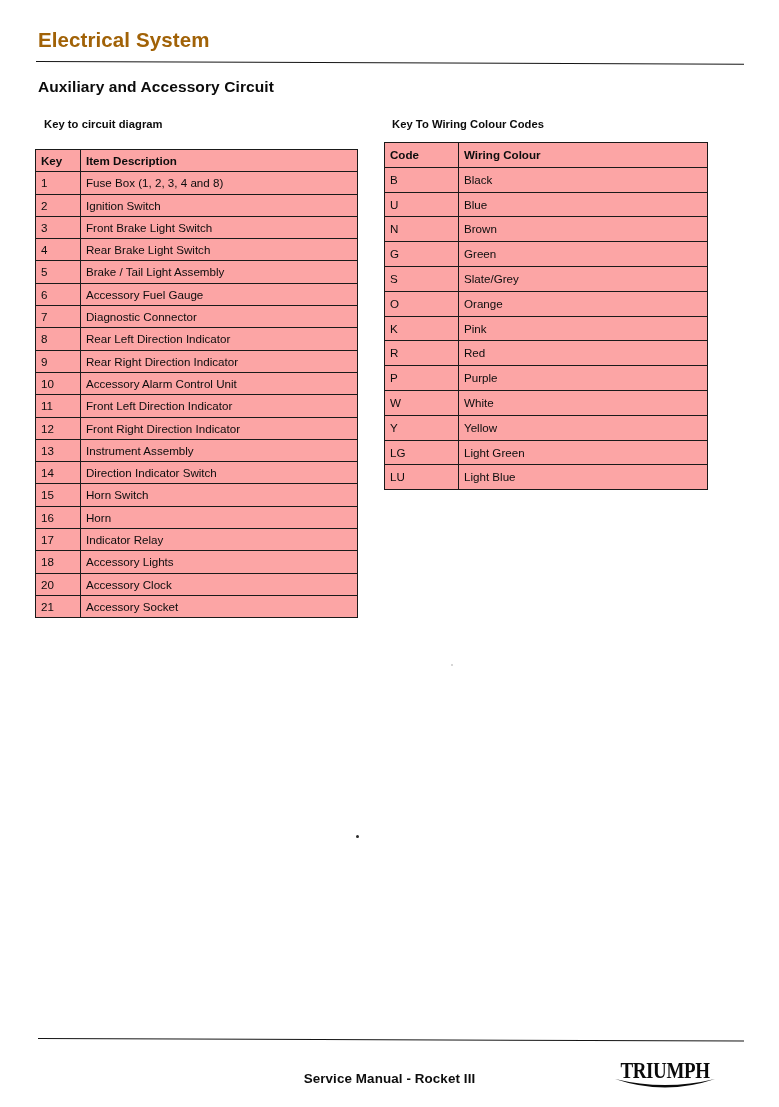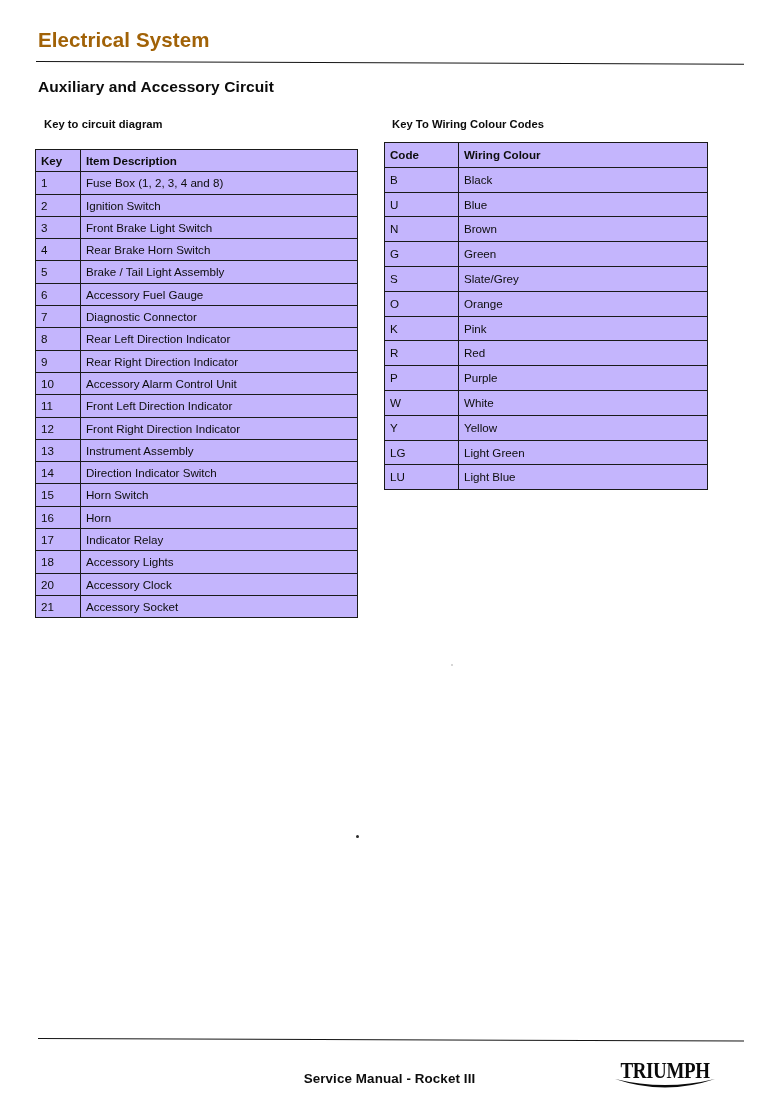--- a/index.html
+++ b/index.html
@@ -62,21 +62,21 @@
     padding-left: 8px;
   }
   #caption-left { left: 36px; top: 118px; }
   #caption-right { left: 384px; top: 118px; }
 
   
   .doc-table {
     position: absolute;
     border-collapse: collapse;
     table-layout: fixed;
-    background: #c4b5fd;
+    background: #fca5a5;
   }
   .doc-table td, .doc-table th {
     border: 1px solid #1a1a1a;
     padding: 0 0 0 5px;
     font-size: 11.6px;
     font-weight: normal;
     text-align: left;
     color: #0d0d0d;
     vertical-align: middle;
     white-space: nowrap;
@@ -212,21 +212,21 @@
         <tr>
           <td>2</td>
           <td>Ignition Switch</td>
         </tr>
         <tr>
           <td>3</td>
           <td>Front Brake Light Switch</td>
         </tr>
         <tr>
           <td>4</td>
-          <td>Rear Brake Horn Switch</td>
+          <td>Rear Brake Light Switch</td>
         </tr>
         <tr>
           <td>5</td>
           <td>Brake / Tail Light Assembly</td>
         </tr>
         <tr>
           <td>6</td>
           <td>Accessory Fuel Gauge</td>
         </tr>
         <tr>

